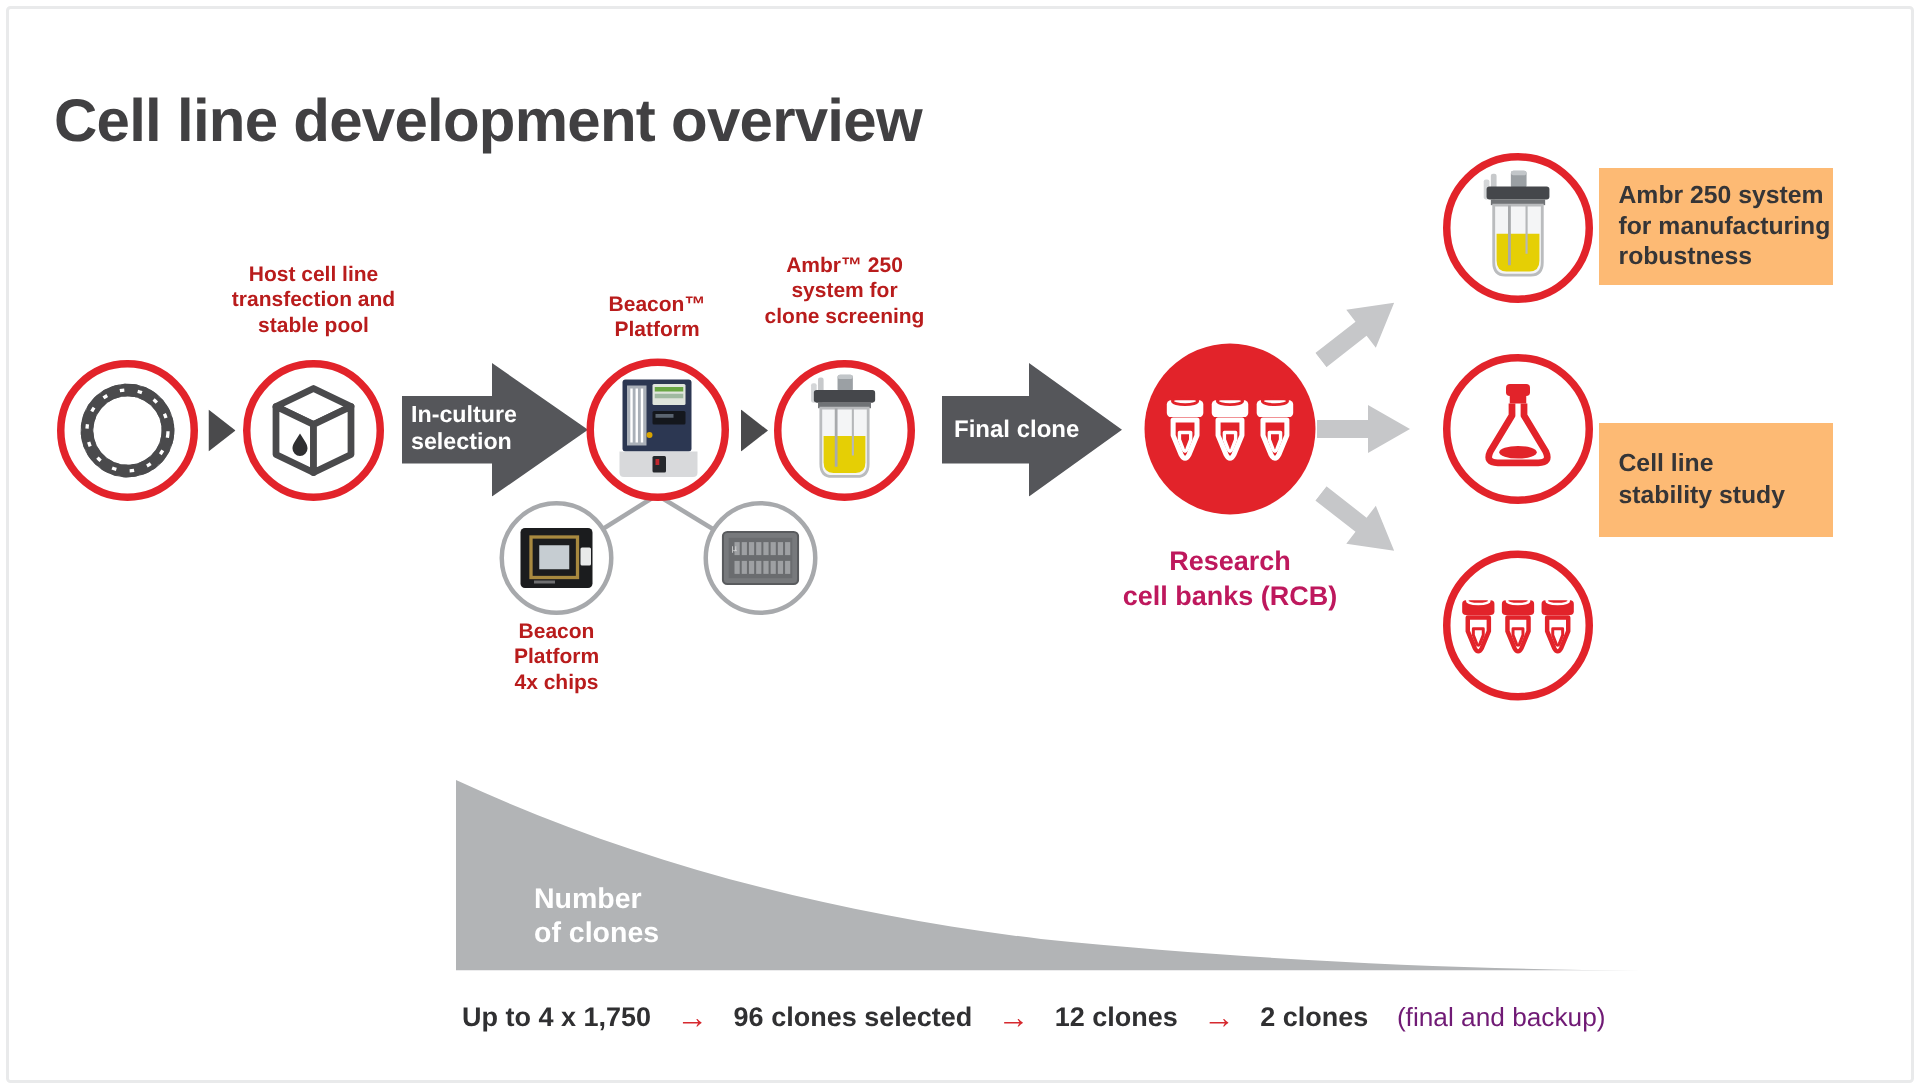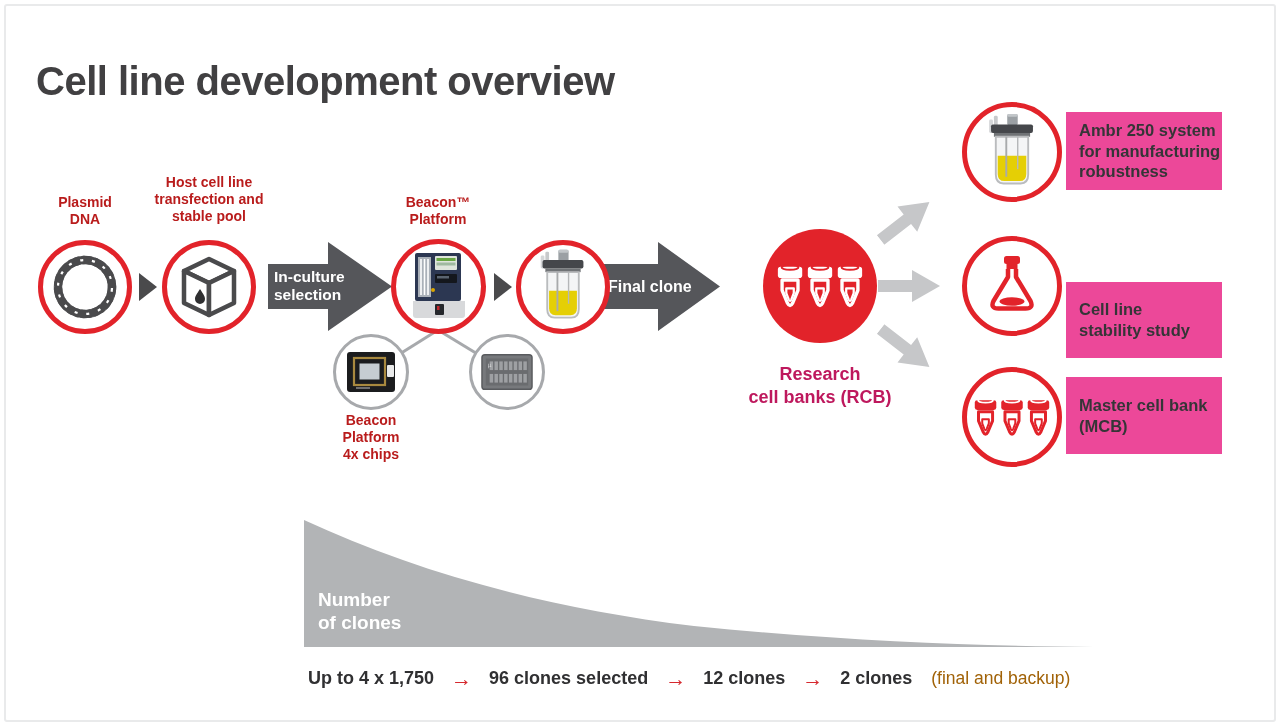--- a/index.html
+++ b/index.html
@@ -10,27 +10,27 @@
   .pre{white-space:pre-line;}
   .page-title{font-size:40px;font-weight:700;color:#414042;letter-spacing:-0.5px;}
   .step-label{font-size:14px;font-weight:700;line-height:1.2;text-align:center;color:#b91c1c;}
   .circle-red{border:5px solid #e2232a;border-radius:50%;background:#fff;
               display:flex;align-items:center;justify-content:center;box-sizing:border-box;}
   .circle-gray{border:3px solid #a7a9ac;border-radius:50%;background:#fff;
                display:flex;align-items:center;justify-content:center;box-sizing:border-box;}
   .circle-red-filled{background:#e2232a;border-radius:50%;
                display:flex;align-items:center;justify-content:center;box-sizing:border-box;}
   .arrow-text{color:#fff;font-weight:700;font-size:15.5px;line-height:1.16;}
-  .graybox{background:#ec4899;display:flex;align-items:center;box-sizing:border-box;
+  .graybox{background:#fdba74;display:flex;align-items:center;box-sizing:border-box;
            padding-left:13px;font-size:16.5px;font-weight:700;line-height:1.25;color:#353537;}
   .rcb-label{font-size:18px;font-weight:700;line-height:1.25;text-align:center;color:#be185d;}
-  .curve-label{color:#fff;font-size:19px;font-weight:700;line-height:1.22;}
+  .curve-label{color:#fff;font-size:19px;font-weight:700;line-height:1.22;margin-left:38px;}
   .funnel-row{display:flex;align-items:center;gap:15px;font-size:18px;font-weight:700;color:#303032;}
   .funnel-arrow{color:#d6292f;font-size:21px;font-weight:700;line-height:1;padding:0 2px;}
-  .funnel-note{font-weight:400;color:#a16207;font-size:17.5px;margin-left:4px;}
+  .funnel-note{font-weight:400;color:#701a75;font-size:17.5px;margin-left:4px;}
   .z1{z-index:1;} .z2{z-index:2;}
   svg{display:block;}
 </style>
 </head>
 <body>
 
 <div id="canvas">
 
   <svg width="0" height="0" style="position:absolute" aria-hidden="true">
     <defs>
@@ -48,27 +48,28 @@
 
   <div class="frame"></div>
 
   <div class="abs page-title" style="left:36px;top:28px;margin-top:31px;">Cell line development overview</div>
 
   <svg class="abs" style="left:0;top:0;" width="1280" height="726">
     <line x1="438" y1="330" x2="371" y2="372" stroke="#a7a9ac" stroke-width="3"></line>
     <line x1="438" y1="330" x2="507" y2="372" stroke="#a7a9ac" stroke-width="3"></line>
   </svg>
 
-  <div class="abs step-label pre" style="left:25px;top:194px;width:120px;">Plasmid
-DNA</div>
   <div class="abs step-label pre" style="left:133px;top:174px;width:152px;">Host cell line
 transfection and
 stable pool</div>
   <div class="abs step-label pre" style="left:378px;top:194px;width:120px;">Beacon™
 Platform</div>
+  <div class="abs step-label pre" style="left:493px;top:168px;width:140px;">Ambr™ 250
+system for
+clone screening</div>
 
   <div class="abs circle-red z1" style="left:38px;top:240px;width:94px;height:94px;">
     <svg width="72" height="72" viewBox="0 0 72 72">
       <circle cx="36" cy="36" r="27" fill="none" stroke="#4a4a4c" stroke-width="8.5" stroke-dasharray="7.5 5" stroke-linecap="round"></circle>
       <circle cx="36" cy="36" r="27" fill="none" stroke="#4a4a4c" stroke-width="8.5" stroke-dasharray="7.5 5" stroke-linecap="round" transform="rotate(12 36 36)" opacity="0.85"></circle>
       <circle cx="36" cy="36" r="27" fill="none" stroke="#fff" stroke-width="2.2" stroke-dasharray="3 9" transform="rotate(4 36 36)"></circle>
     </svg>
   </div>
 
   <svg class="abs" style="left:139px;top:273px;" width="18" height="28" viewBox="0 0 18 28">
@@ -162,21 +163,21 @@
           <rect x="24" y="21" width="3.6" height="9"></rect>
         <rect x="29" y="21" width="3.6" height="9"></rect>
           <rect x="34" y="21" width="3.6" height="9"></rect>
         <rect x="39" y="21" width="3.6" height="9"></rect>
           <rect x="44" y="21" width="3.6" height="9"></rect>
       </g>
       <text x="7" y="14" font-size="6" fill="#d8d9da" font-family="'DejaVu Sans',sans-serif">µ</text>
     </svg>
   </div>
 
-  <div class="abs" style="left:600px;top:242px;width:120px;height:89px;">
+  <div class="abs" style="left:628px;top:242px;width:120px;height:89px;">
     <svg width="120" height="89" viewBox="0 0 120 89">
       <polygon points="0,22 58,22 58,0 120,44.5 58,89 58,67 0,67" fill="#55565a"></polygon>
     </svg>
     <div class="abs arrow-text" style="left:8px;top:36px;width:90px;font-size:16px;">Final clone</div>
   </div>
 
   <div class="abs circle-red-filled z1" style="left:763px;top:229px;width:114px;height:114px;">
     <svg width="88" height="49" viewBox="0 0 94 52" style="color:#fff;--tube-contrast:#e2232a">
       <use href="#tube-sym" x="0" width="30" height="52"></use>
       <use href="#tube-sym" x="32" width="30" height="52"></use>
@@ -218,22 +219,20 @@
 stability study</div>
   <div class="abs circle-red z2" style="left:962px;top:236px;width:100px;height:100px;">
     <svg width="58" height="60" viewBox="0 0 58 60">
       <rect x="21" y="0" width="16" height="8" rx="2.5" fill="#e2232a"></rect>
       <rect x="23.5" y="8" width="11" height="5" fill="#e2232a"></rect>
       <path d="M25,13 v8 L10.5,45 q-3.5,7.5 5,7.5 h27 q8.5,0 5,-7.5 L33,21 v-8" fill="none" stroke="#e2232a" stroke-width="4.5" stroke-linejoin="round"></path>
       <ellipse cx="29" cy="45.5" rx="12.5" ry="4.2" fill="#e2232a"></ellipse>
     </svg>
   </div>
 
-  <div class="abs graybox pre" style="left:1066px;top:377px;width:156px;height:77px;">Master cell bank
-(MCB)</div>
   <div class="abs circle-red z2" style="left:962px;top:367px;width:100px;height:100px;">
     <svg width="78" height="43" viewBox="0 0 94 52" style="color:#e2232a;--tube-contrast:#fff">
       <use href="#tube-sym" x="0" width="30" height="52"></use>
       <use href="#tube-sym" x="32" width="30" height="52"></use>
       <use href="#tube-sym" x="64" width="30" height="52"></use>
     </svg>
   </div>
 
   <svg class="abs" style="left:304px;top:511px;" width="790" height="136" viewBox="0 0 790 136">
     <path d="M0,136 L0,9 C110,60 240,97 390,115 C540,130 670,135 790,136 Z" fill="#b2b4b6"></path>

